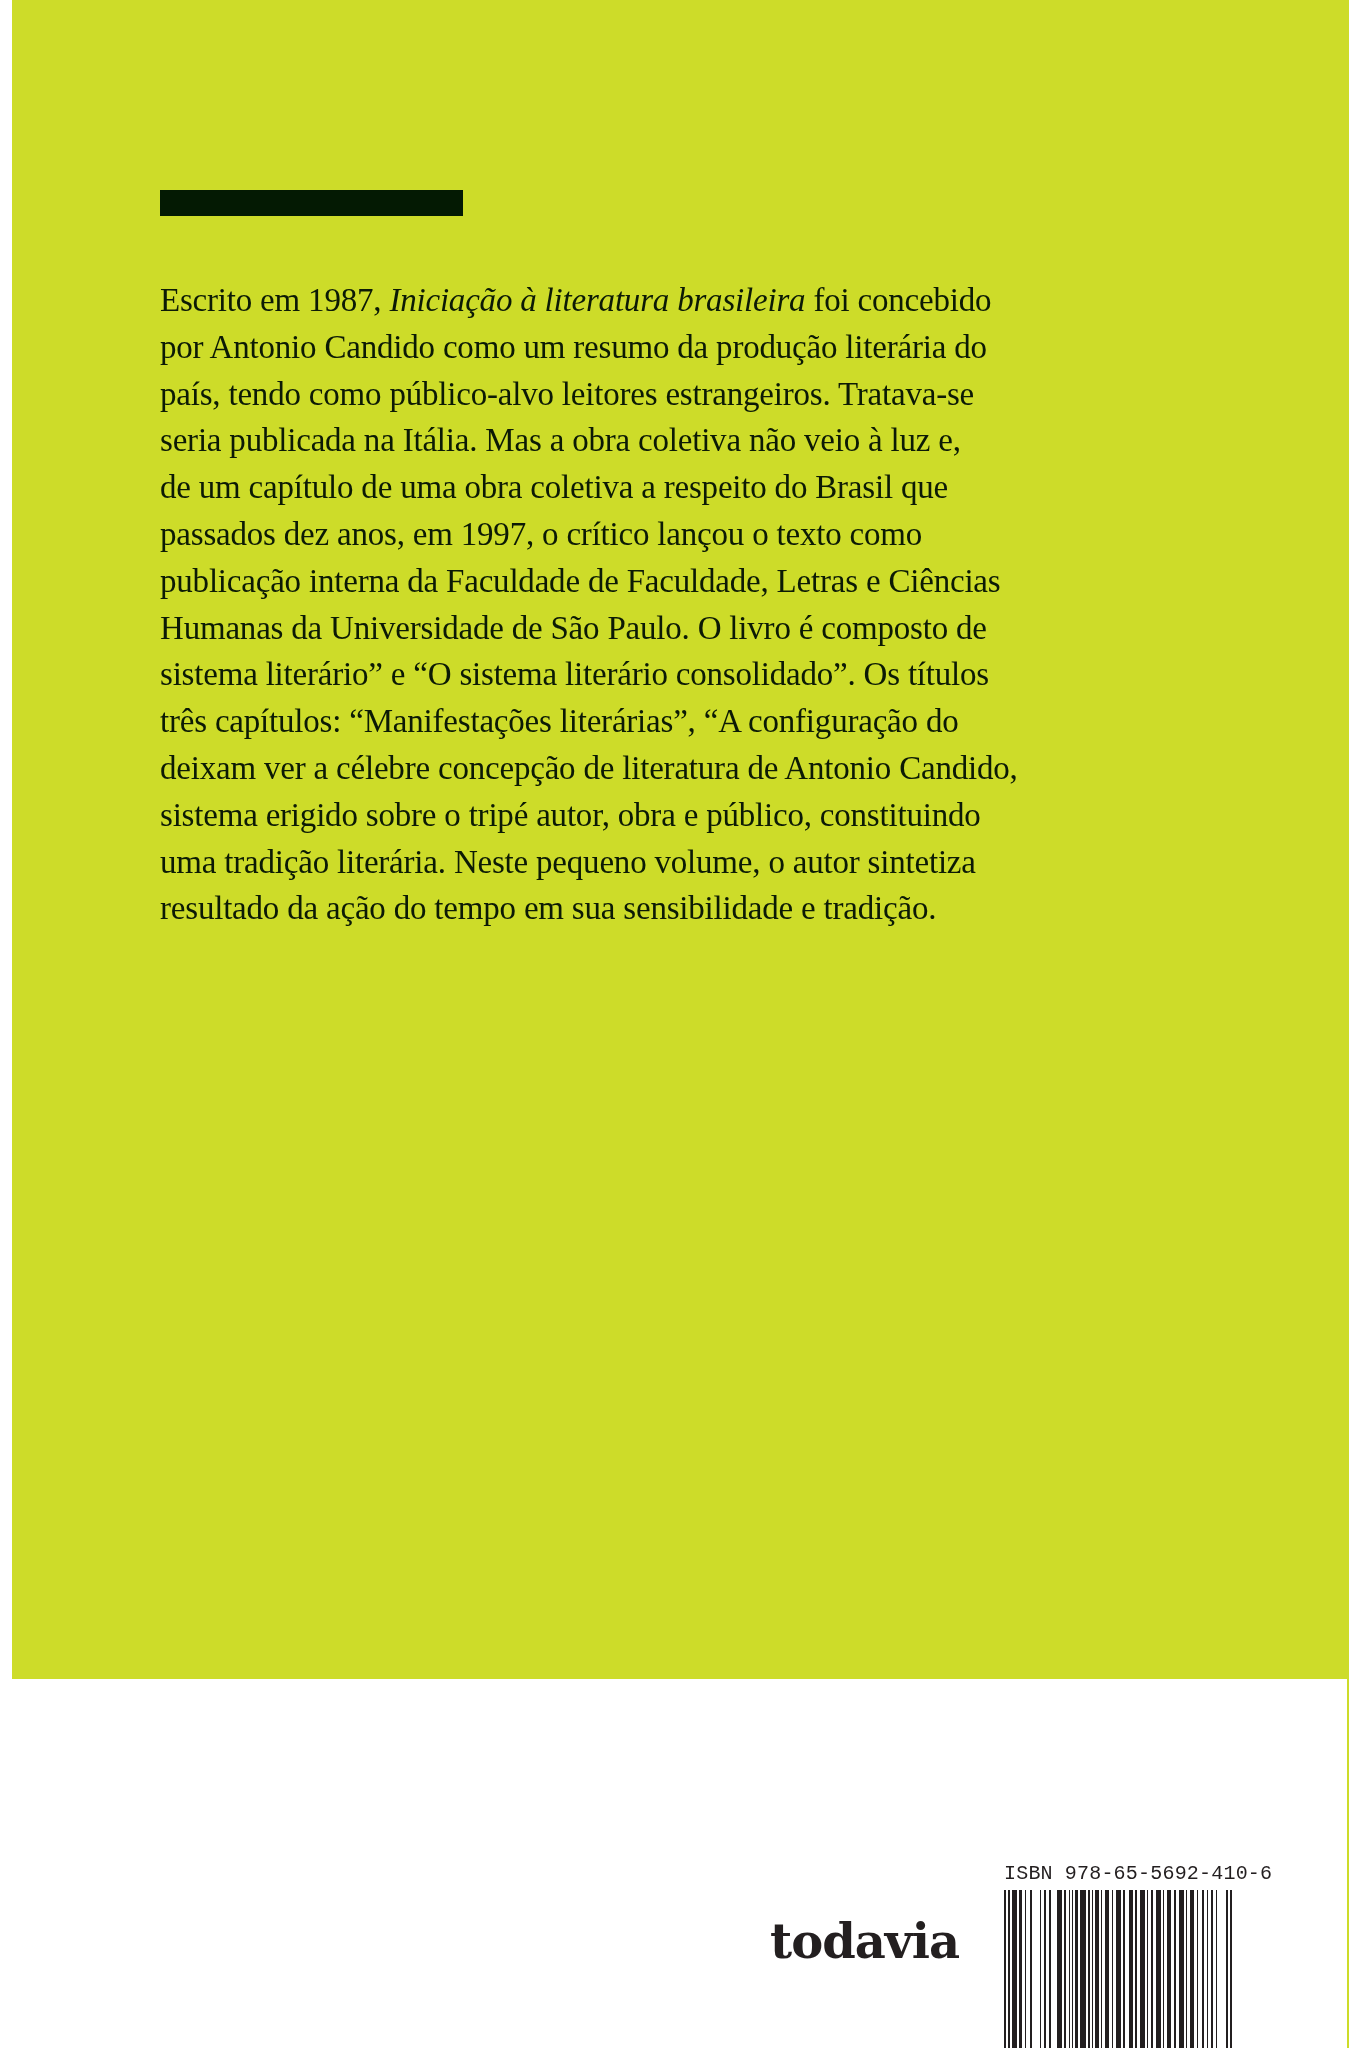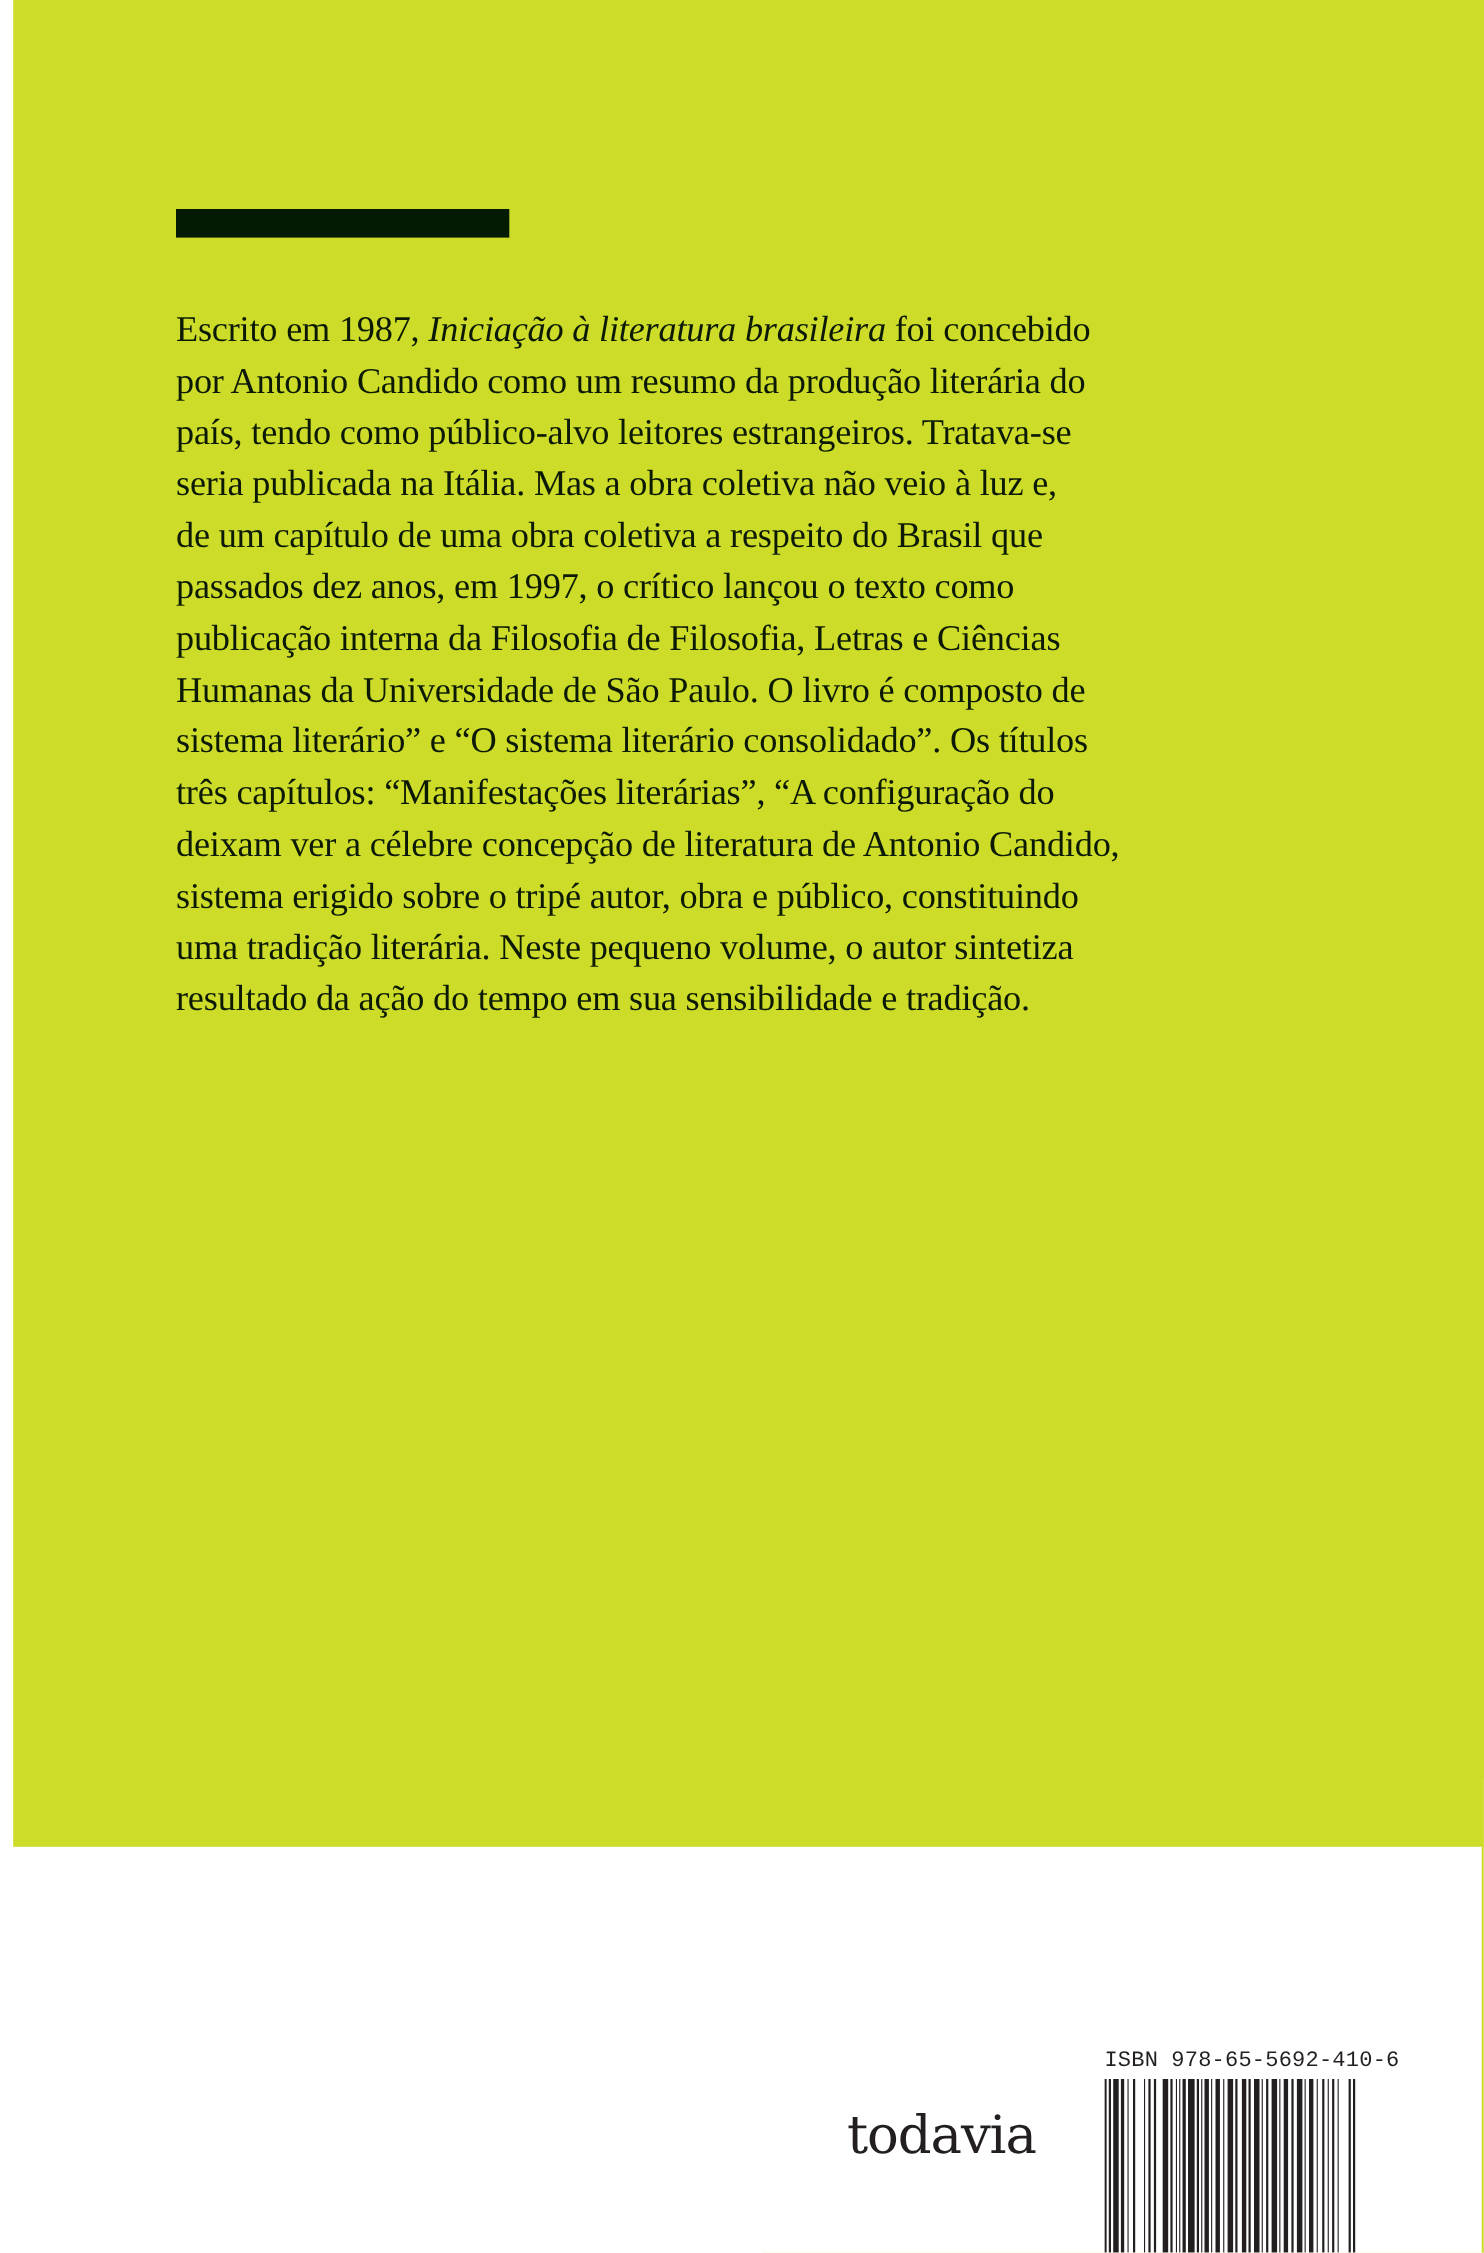--- a/index.html
+++ b/index.html
@@ -63,21 +63,21 @@
     top: 1679px;
     width: 2px;
     height: 369px;
     background: #cddc29;
   }
   .publisher-logo {
     position: absolute;
     left: 770px;
     top: 1917px;
     font-family: "DejaVu Serif", "Liberation Serif", serif;
-    font-weight: normal;
+    font-weight: bold;
     font-size: 48px;
     letter-spacing: -1px;
     color: #231f20;
     line-height: 1;
   }
   .isbn-block {
     position: absolute;
     left: 1004px;
     top: 1864px;
     width: 240px;
@@ -110,21 +110,21 @@
 
 <div class="cover-top">
   <div class="rule-bar"></div>
   <p class="blurb" id="blurb">
       <span class="line"><span>Escrito em 1987, </span><em>Iniciação à literatura brasileira</em><span> foi concebido</span></span>
       <span class="line"><span>por Antonio Candido como um resumo da produção literária do</span></span>
       <span class="line"><span>país, tendo como público-alvo leitores estrangeiros. Tratava-se</span></span>
       <span class="line"><span>seria publicada na Itália. Mas a obra coletiva não veio à luz e,</span></span>
       <span class="line"><span>de um capítulo de uma obra coletiva a respeito do Brasil que</span></span>
       <span class="line"><span>passados dez anos, em 1997, o crítico lançou o texto como</span></span>
-      <span class="line"><span>publicação interna da Filosofia de Filosofia, Letras e Ciências</span></span>
+      <span class="line"><span>publicação interna da Faculdade de Faculdade, Letras e Ciências</span></span>
       <span class="line"><span>Humanas da Universidade de São Paulo. O livro é composto de</span></span>
       <span class="line"><span>sistema literário” e “O sistema literário consolidado”. Os títulos</span></span>
       <span class="line"><span>três capítulos: “Manifestações literárias”, “A configuração do</span></span>
       <span class="line"><span>deixam ver a célebre concepção de literatura de Antonio Candido,</span></span>
       <span class="line"><span>sistema erigido sobre o tripé autor, obra e público, constituindo</span></span>
       <span class="line"><span>uma tradição literária. Neste pequeno volume, o autor sintetiza</span></span>
       <span class="line"><span>resultado da ação do tempo em sua sensibilidade e tradição.</span></span>
     </p>
 </div>
 

